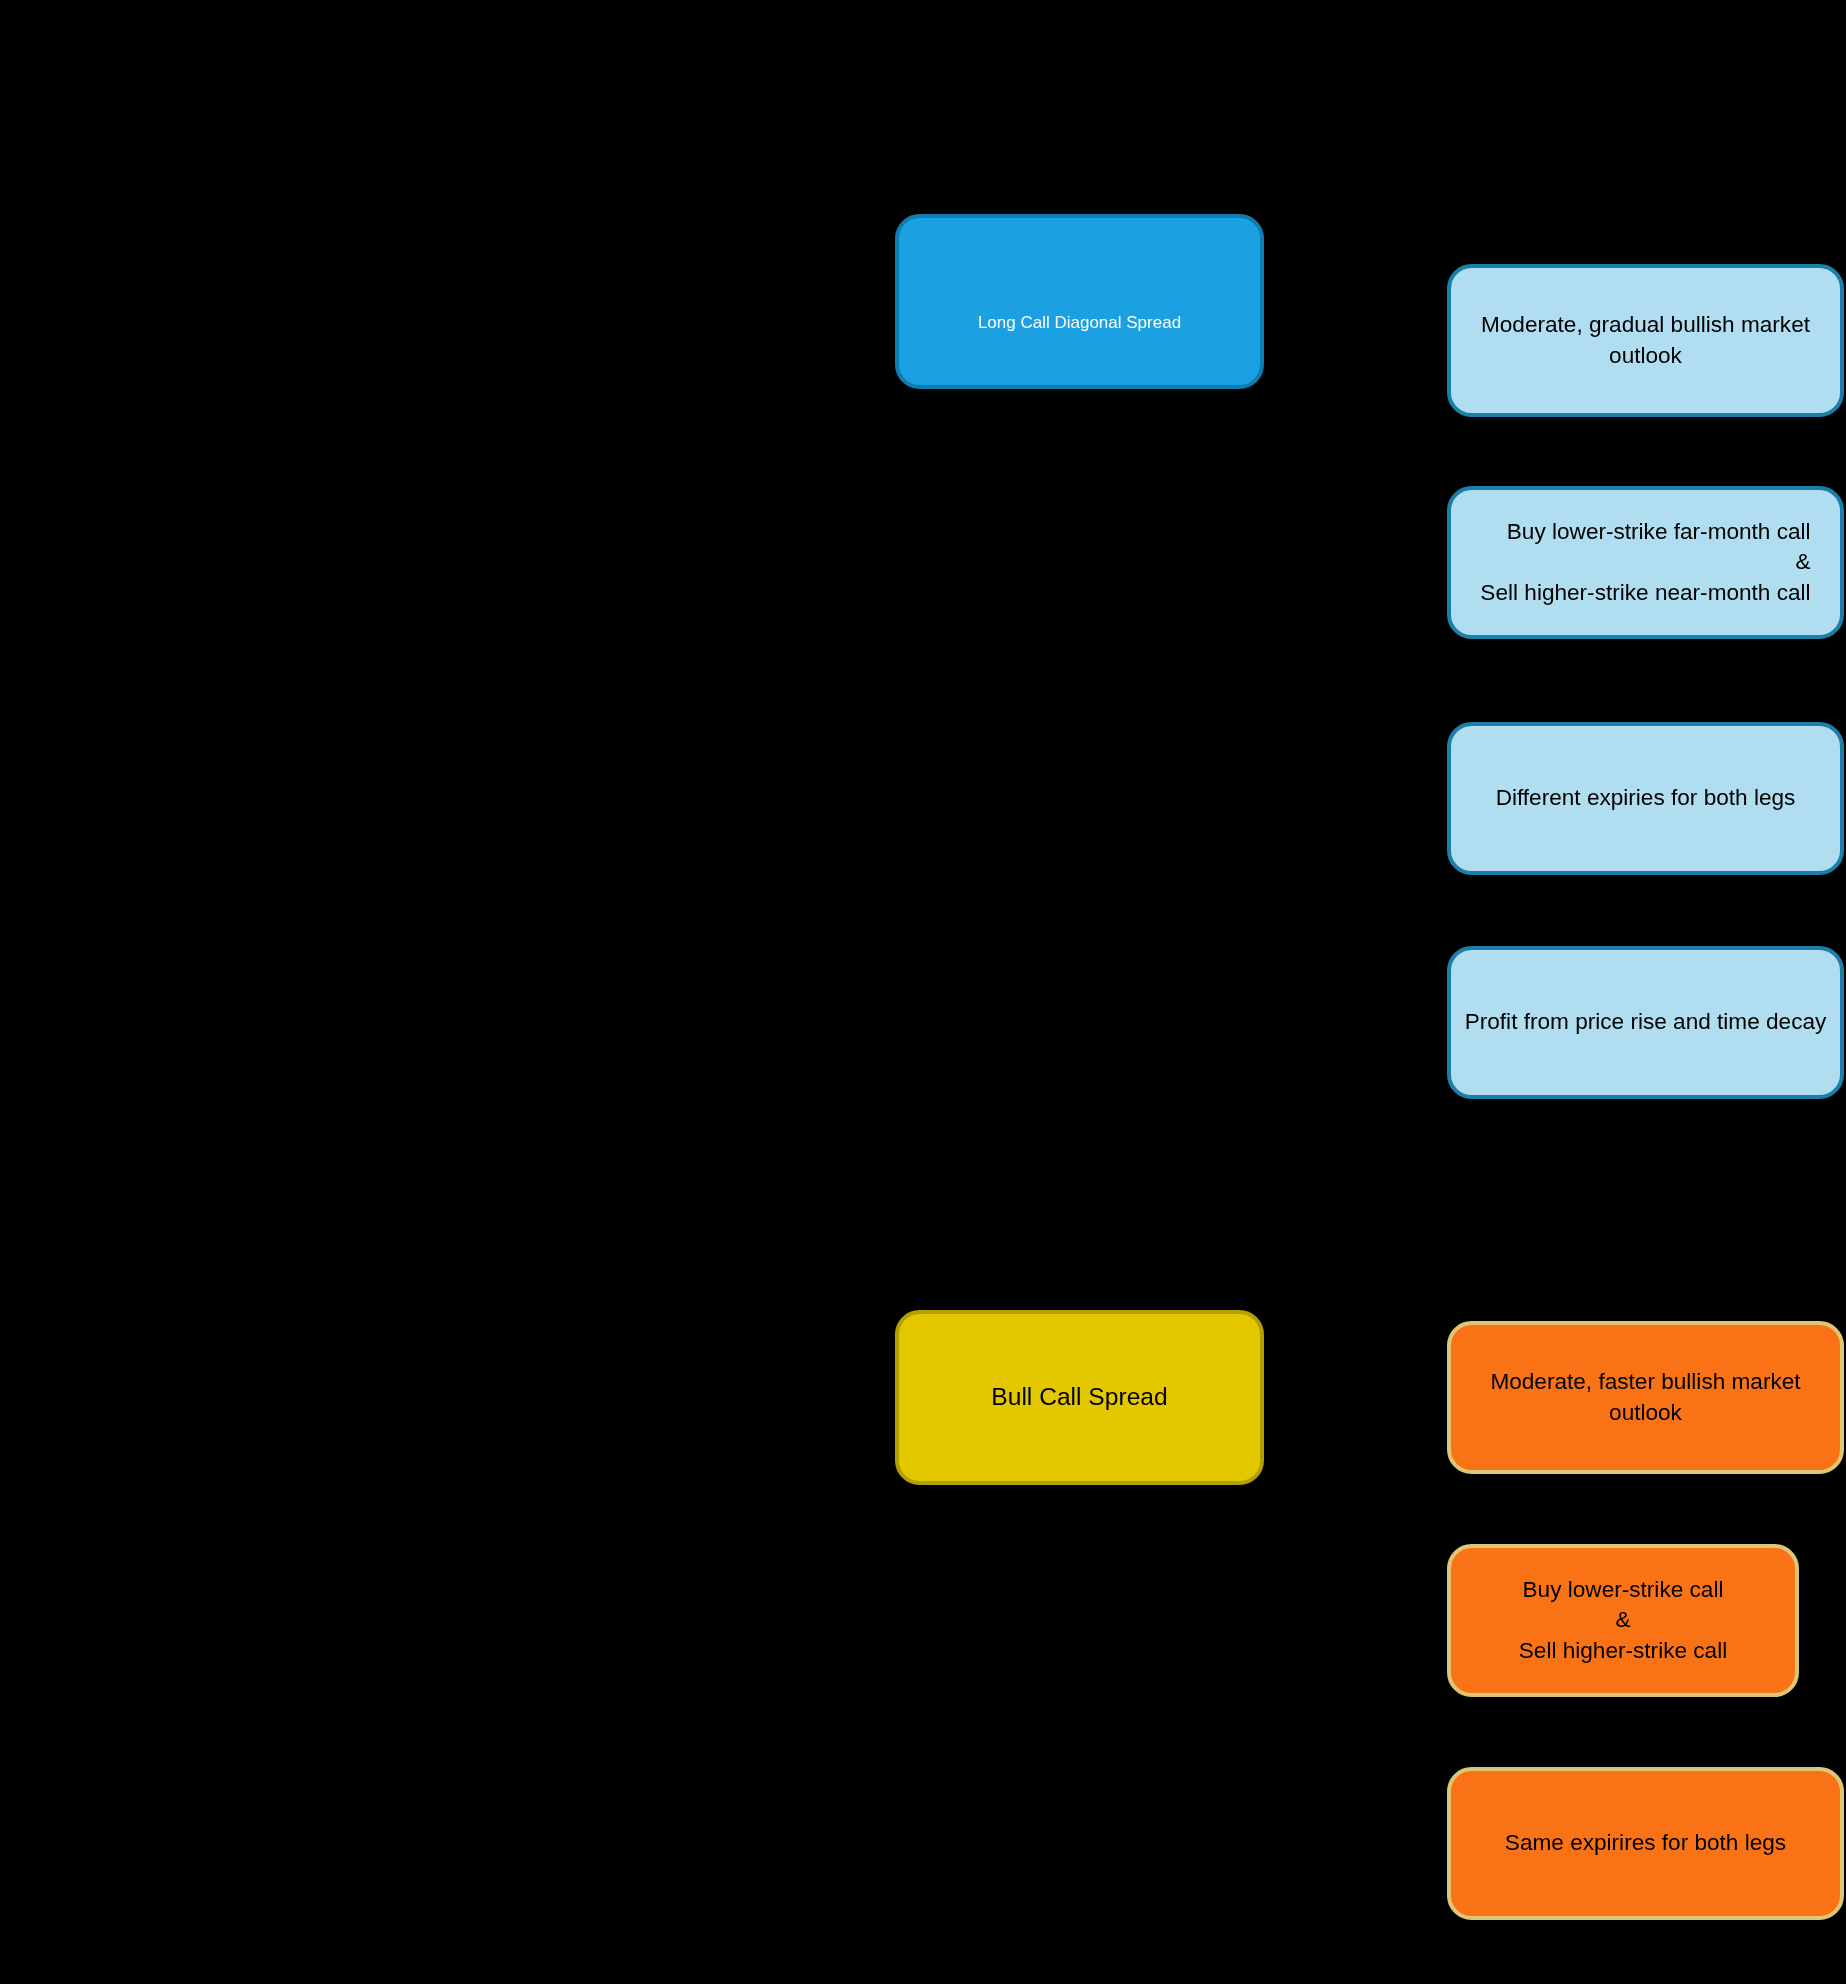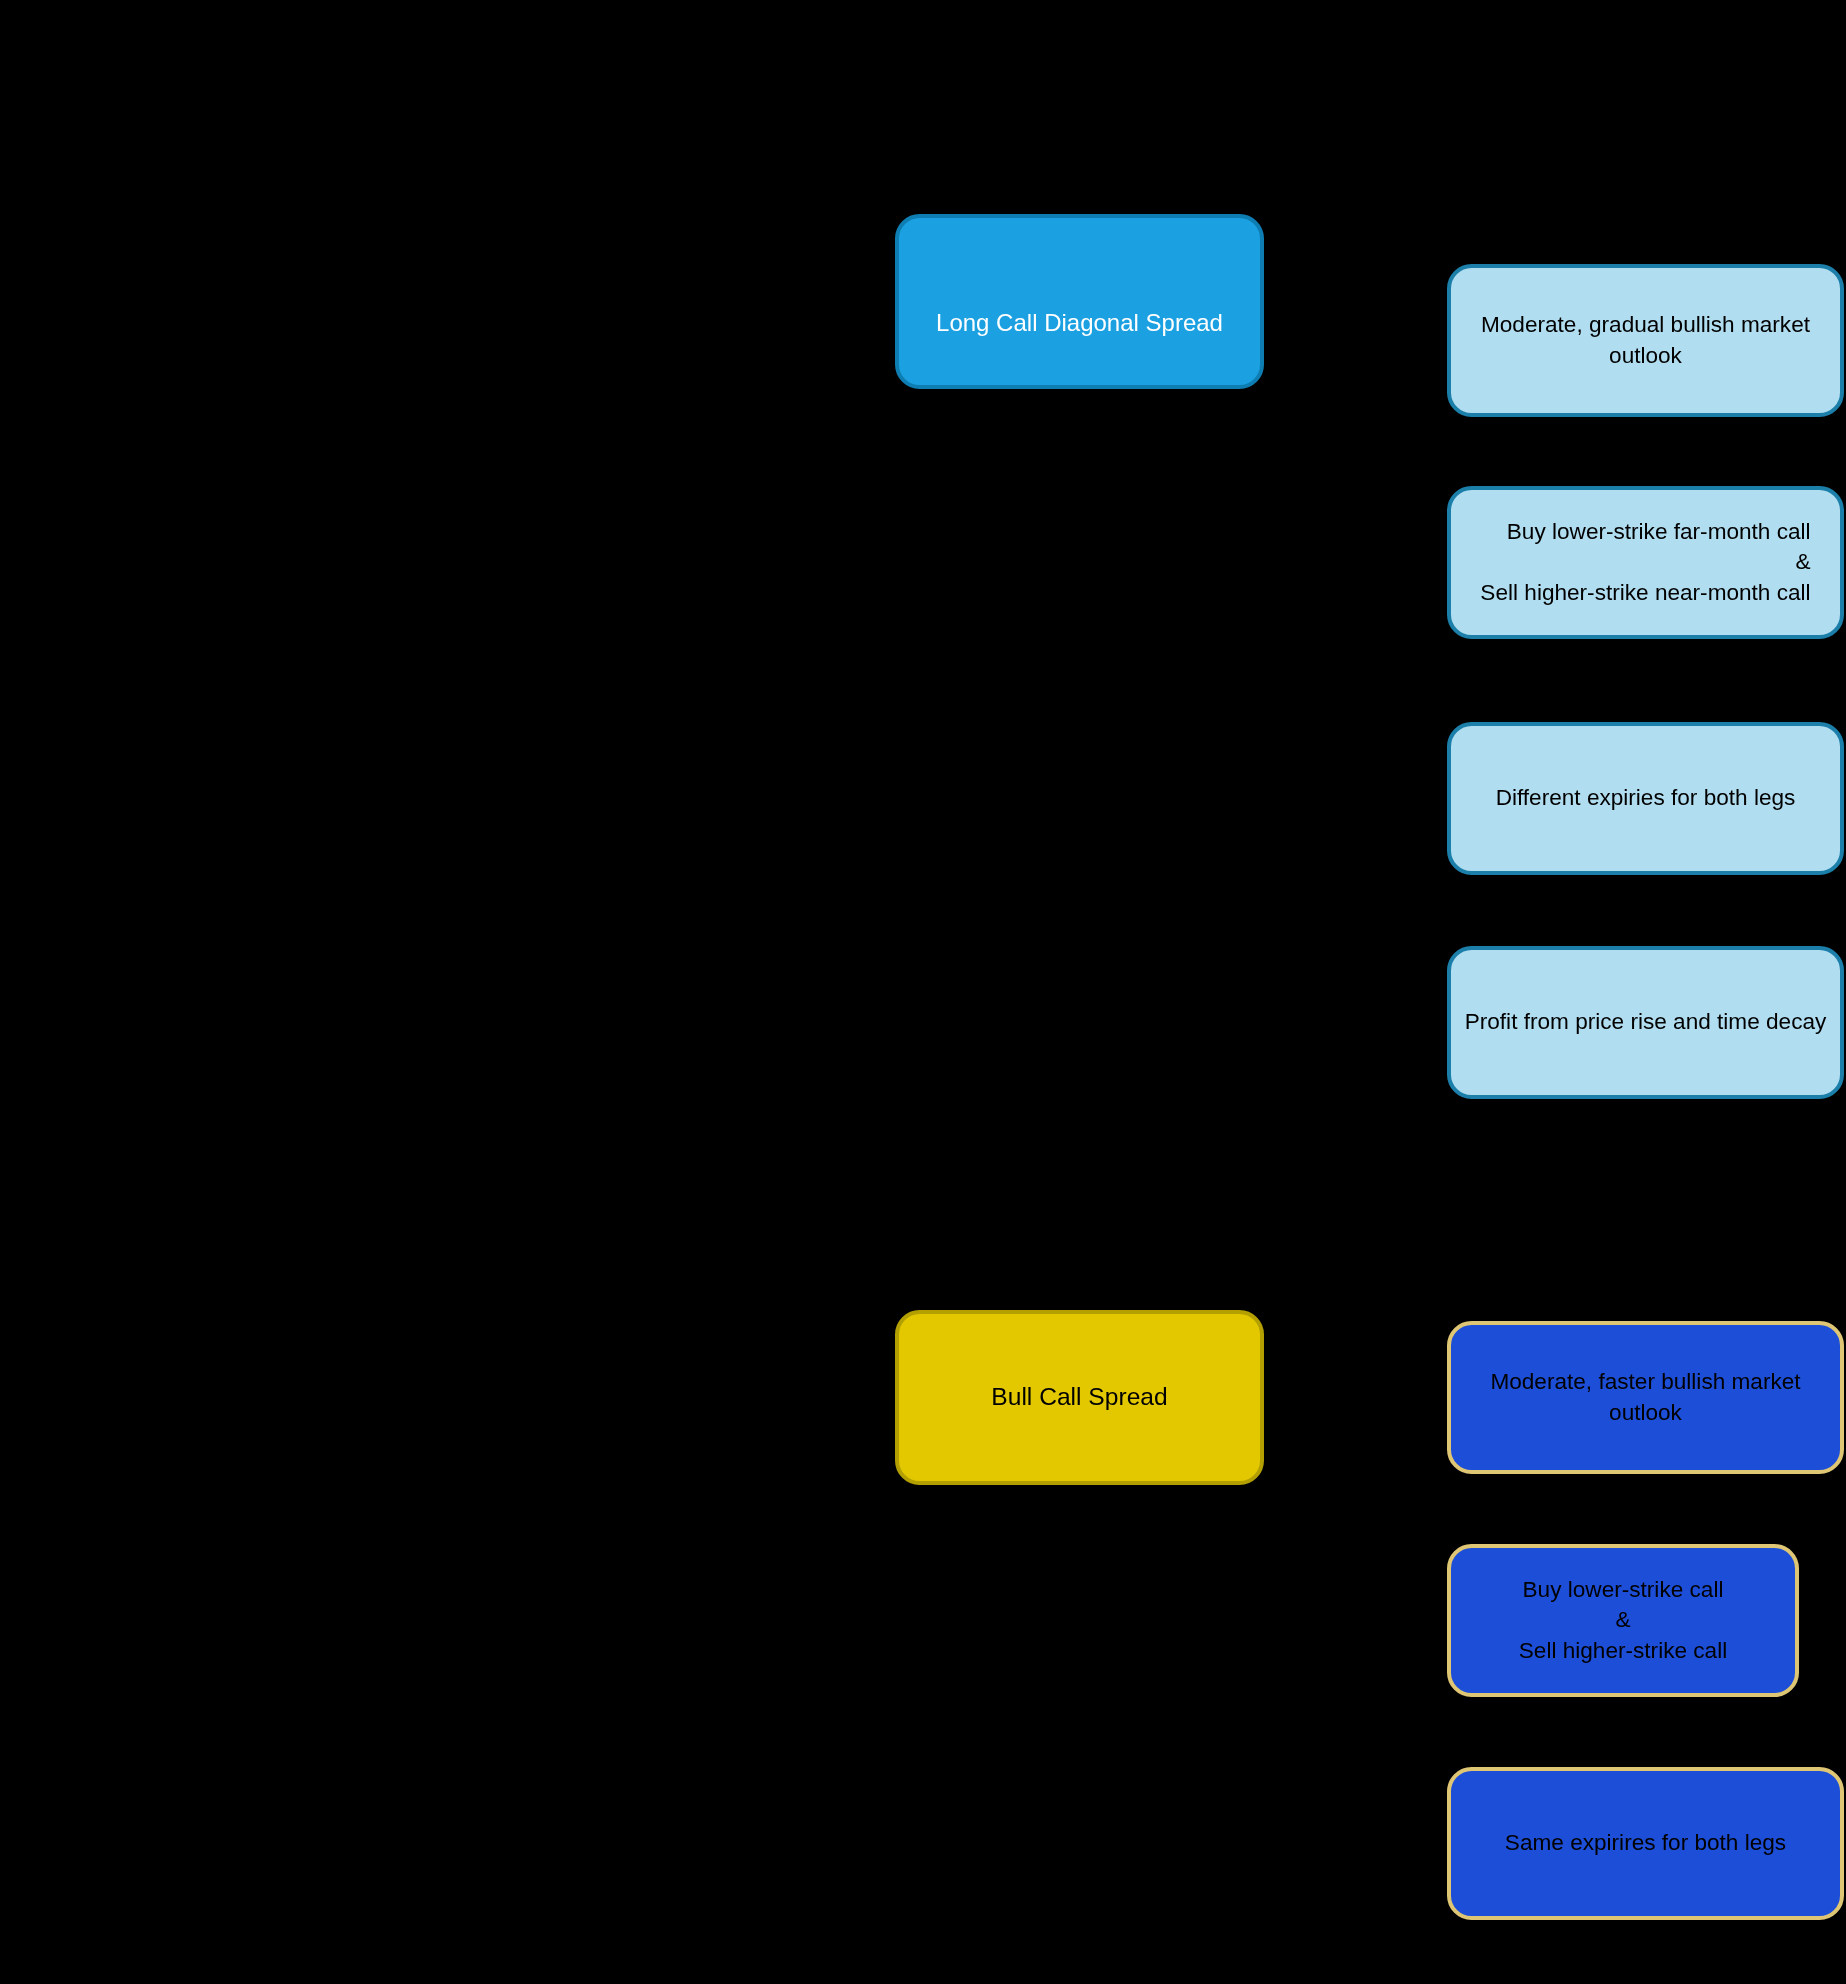--- a/index.html
+++ b/index.html
@@ -51,39 +51,39 @@
     line-height: 1.34;
     padding: 0 13.5px;
     white-space: pre-line;
   }
 
   .node-primary-blue {
     background: #1BA1E2;
     border: 4px solid #0E7DB2;
     color: #FFFFFF;
   }
-  .node-primary-blue .label { font-size: 24px; margin-top: 44px; }
+  .node-primary-blue .label { font-size: 17px; margin-top: 44px; }
 
   .node-detail-blue {
     background: #B1DDF0;
     border: 4px solid #1B7FAA;
     color: #000000;
     margin-top: 40px;
   }
 
   .node-primary-yellow {
     background: #E3C800;
     border: 4px solid #B3A000;
     color: #000000;
     text-align: right;
   }
   .node-primary-yellow .label { font-size: 24.6px; }
 
   .node-detail-cream {
-    background: #1d4ed8;
+    background: #f97316;
     border: 4px solid #DEC675;
     color: #000000;
   }
 
   
   #edge-layer {
     position: absolute;
     left: 0;
     top: 0;
     width: 1847px;

